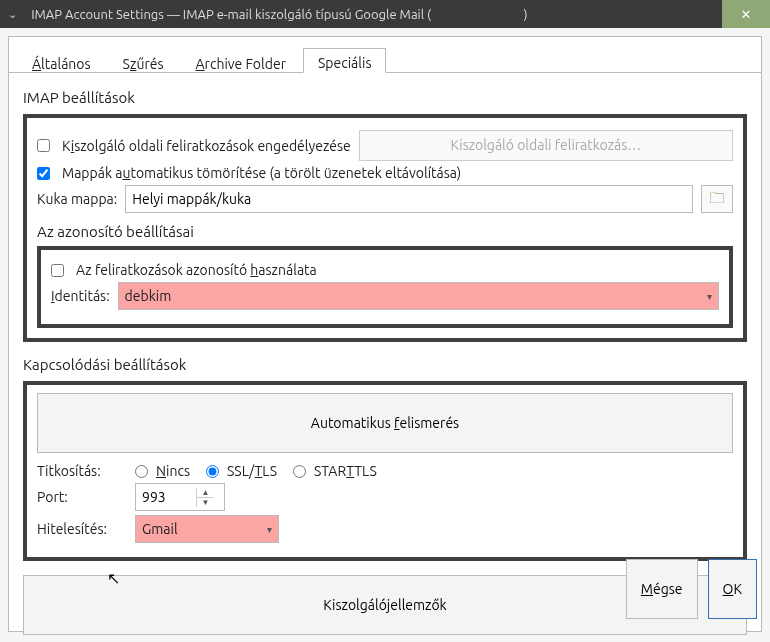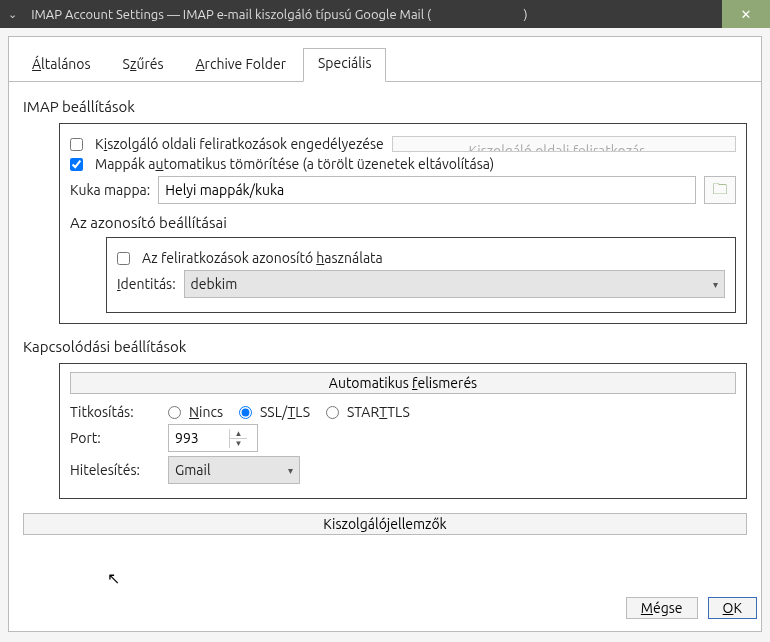--- a/index.html
+++ b/index.html
@@ -39,57 +39,56 @@
     padding: 0;
   }
   .tabs {
     display: flex;
     align-items: flex-end;
     padding: 10px 8px 0 8px;
     border-bottom: 1px solid #bbb;
     gap: 2px;
   }
   .tab {
-    padding: 6px 14px 10px 14px;
+    padding: 6px 14px 1px 14px;
     border: 1px solid transparent;
     border-bottom: none;
     cursor: pointer;
     color: #222;
     position: relative;
     top: 1px;
     background: transparent;
   }
   .tab.active {
     border: 1px solid #bbb;
     border-bottom: 1px solid #fff;
     background: #fff;
   }
   .tab .u { text-decoration: underline; }
   .content { padding: 10px 14px 0 14px; }
   .section-title { font-size: 15px; margin: 6px 0 8px 0; }
   .group {
-    border: 1px solid #404040;
+    border: 4px solid #404040;
     padding: 8px 10px 10px 10px;
     margin-bottom: 14px;
-    margin-left: 36px;
   }
   .row { display: flex; align-items: center; gap: 8px; margin: 4px 0; }
   label { cursor: default; }
   input[type="checkbox"], input[type="radio"] { margin: 0 4px 0 0; }
   .disabled-btn {
     flex: 1;
     border: 1px solid #ccc;
     color: #aaa;
     padding: 4px 8px;
     background: #fafafa;
     white-space: nowrap;
     overflow: hidden;
     text-overflow: ellipsis;
     text-align: center;
-    height: 16px;
+    height: 31px;
     line-height: 20px;
   }
   .textfield {
     flex: 1;
     border: 1px solid #bbb;
     padding: 4px 6px;
     height: 28px;
     font-size: 14px;
     font-family: inherit;
   }
@@ -100,34 +99,34 @@
     display: flex; align-items: center; justify-content: center;
     color: #5a8a3a;
     font-size: 15px;
   }
   .subtitle { font-size: 15px; margin: 10px 0 6px 0; }
   .combo {
     border: 1px solid #bbb;
     height: 28px;
     display: flex; align-items: center;
     padding: 0 6px;
-    background: #e5e5e5;
+    background: #fca5a5;
     position: relative;
   }
   .combo .arrow {
     margin-left: auto;
     font-size: 10px;
     color: #555;
   }
-  .combo.small { width: 132px; text-align: center; }
+  .combo.small { width: 144px; text-align: center; }
   .combo.wide { flex: 1; }
   .btn {
     border: 1px solid #bbb;
     background: #f4f4f4;
-    padding: 2px 14px;
+    padding: 21px 14px;
     font-size: 14px;
     cursor: pointer;
     font-family: inherit;
   }
   .btn.wide { width: 100%; text-align: center; }
   .btn.primary { border: 1px solid #3b6fb5; }
   .spin {
     display: flex;
     border: 1px solid #bbb;
     height: 28px;

